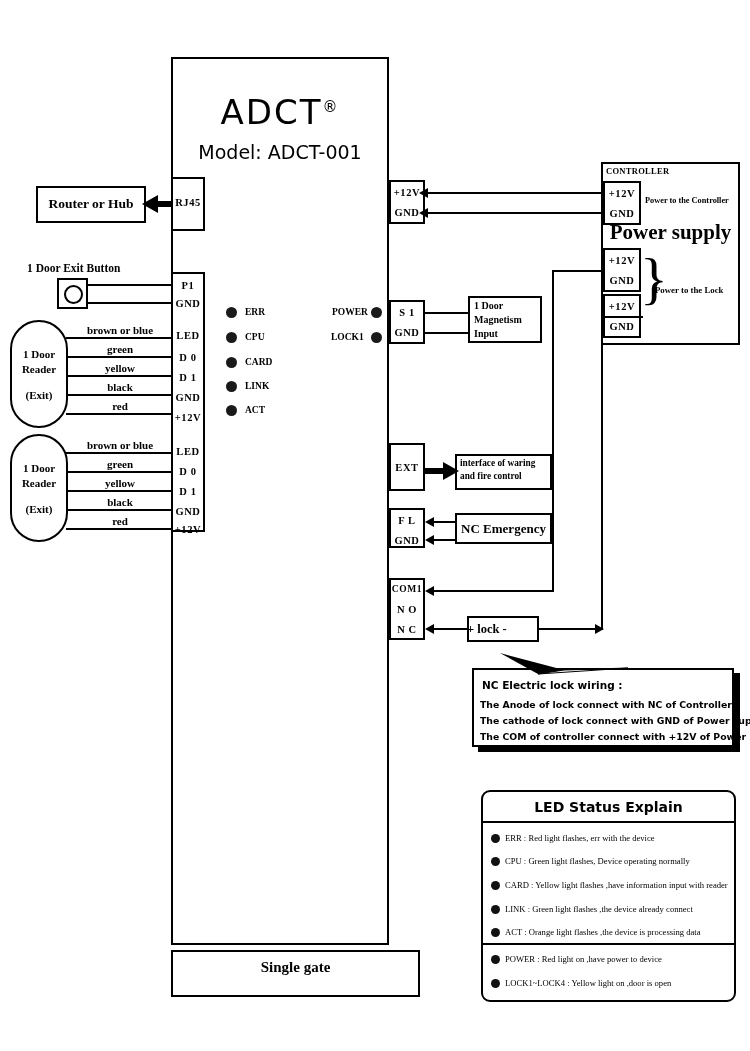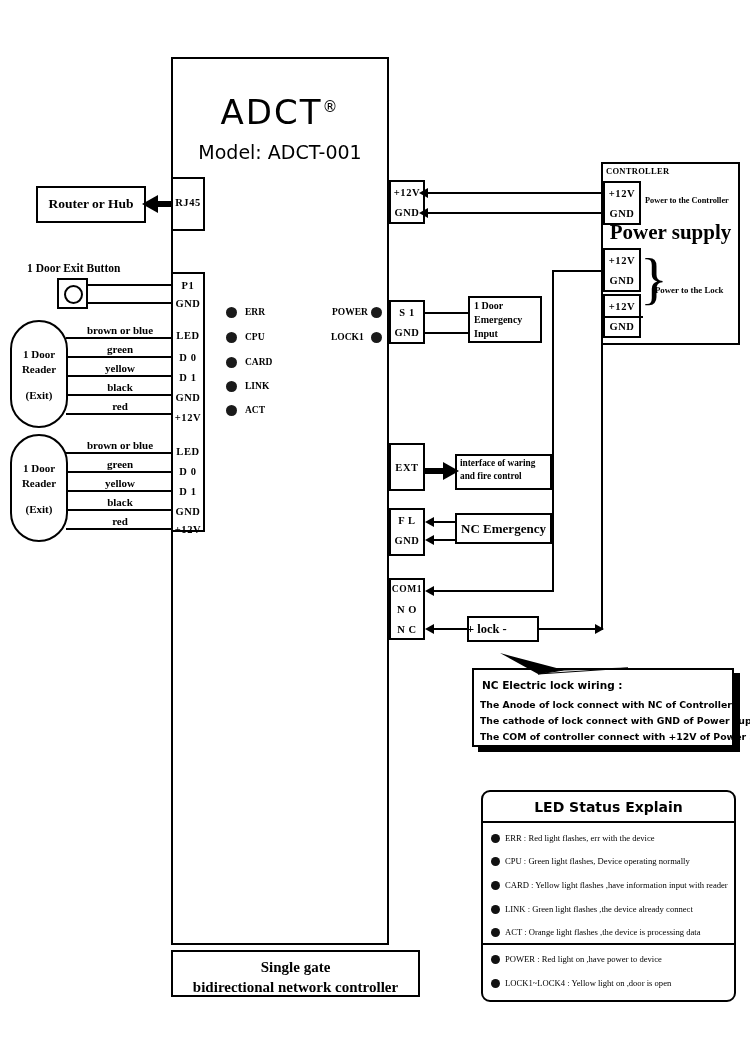--- a/index.html
+++ b/index.html
@@ -154,21 +154,21 @@
 
   <div class="tblk" style="left:389px;top:300px;width:36px;height:44px;">
     <div class="tpin" style="top:5px;">S 1</div>
     <div class="tpin" style="top:25px;">GND</div>
   </div>
 
   <div class="tblk" style="left:389px;top:443px;width:36px;height:48px;">
     <div class="tpin" style="top:17px;">EXT</div>
   </div>
 
-  <div class="tblk" style="left:389px;top:508px;width:36px;height:48px;">
+  <div class="tblk" style="left:389px;top:508px;width:36px;height:40px;">
     <div class="tpin" style="top:5px;">F L</div>
     <div class="tpin" style="top:25px;">GND</div>
   </div>
 
   <div class="tblk" style="left:389px;top:578px;width:36px;height:62px;">
     <div class="tpin" style="top:4px;font-size:9.5px;">COM1</div>
     <div class="tpin" style="top:24px;">N O</div>
     <div class="tpin" style="top:44px;">N C</div>
   </div>
 
@@ -195,21 +195,21 @@
   <div class="curlybrace" style="left:640px;top:250px;font-size:58px;">}</div>
   <div class="lbl" style="left:655px;top:285px;font-size:8.8px;">Power to the Lock</div>
 
   <div class="wire hw" style="left:428px;top:192px;width:175px;"></div>
   <div class="arrowL" style="left:419px;top:188px;"></div>
   <div class="wire hw" style="left:428px;top:212px;width:175px;"></div>
   <div class="arrowL" style="left:419px;top:208px;"></div>
 
   <div class="box" style="left:468px;top:296px;width:74px;height:47px;"></div>
   <div class="boxtext" style="left:474px;top:300px;font-size:10px;">1 Door</div>
-  <div class="boxtext" style="left:474px;top:314px;font-size:10px;">Emergency</div>
+  <div class="boxtext" style="left:474px;top:314px;font-size:10px;">Magnetism</div>
   <div class="boxtext" style="left:474px;top:328px;font-size:10px;">Input</div>
   <div class="wire hw" style="left:424px;top:312px;width:46px;"></div>
   <div class="wire hw" style="left:424px;top:332px;width:46px;"></div>
 
   <div class="box" style="left:455px;top:454px;width:97px;height:36px;"></div>
   <div class="boxtext" style="left:460px;top:458px;font-size:9.3px;">interface of waring</div>
   <div class="boxtext" style="left:460px;top:471px;font-size:9.3px;">and fire control</div>
   <div class="wire" style="left:424px;top:468px;width:24px;height:6px;"></div>
   <div class="fatarrow" style="left:443px;top:462px;"></div>
 
@@ -265,15 +265,14 @@
 
   <div class="wire hw" style="left:483px;top:943px;width:251px;height:2px;"></div>
 
   <div class="legend-dot" style="left:491px;top:955px;"></div>
   <div class="legend-row" style="left:505px;top:954px;">POWER  :  Red light on ,have power to device</div>
   <div class="legend-dot" style="left:491px;top:979px;"></div>
   <div class="legend-row" style="left:505px;top:978px;">LOCK1~LOCK4  :  Yellow light on ,door is open</div>
 
   <div class="box" style="left:171px;top:950px;width:249px;height:47px;"></div>
   <div class="caption" style="left:171px;top:957px;width:249px;">Single gate</div>
-  <div class="caption" style="left:171px;top:977px;width:249px;">bidirectional network controller</div>
 
 </div>
 
 </body></html>

